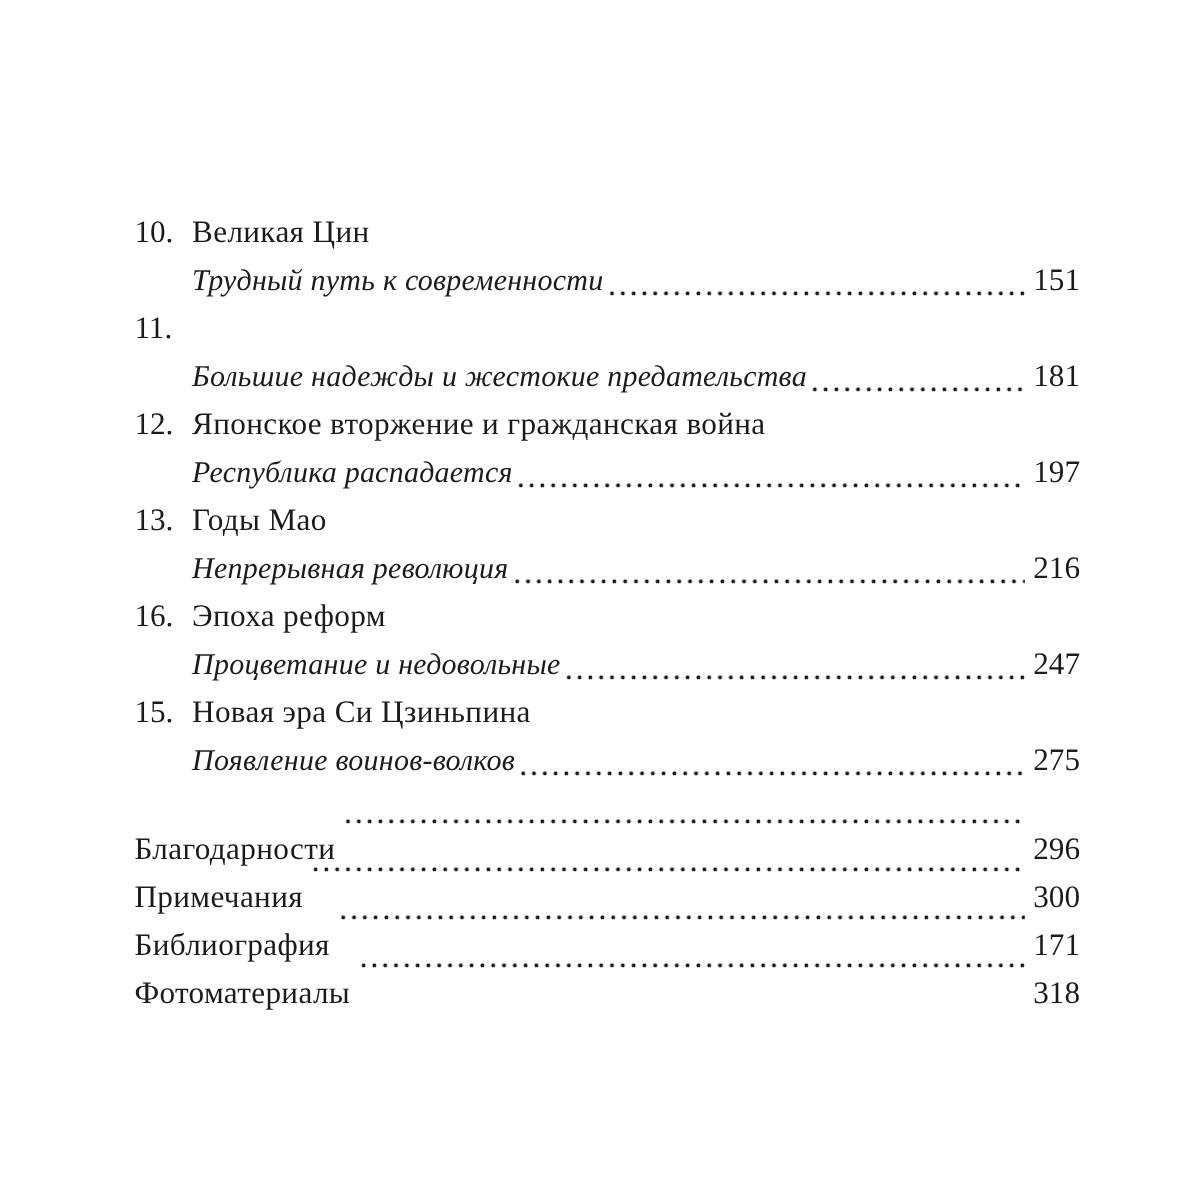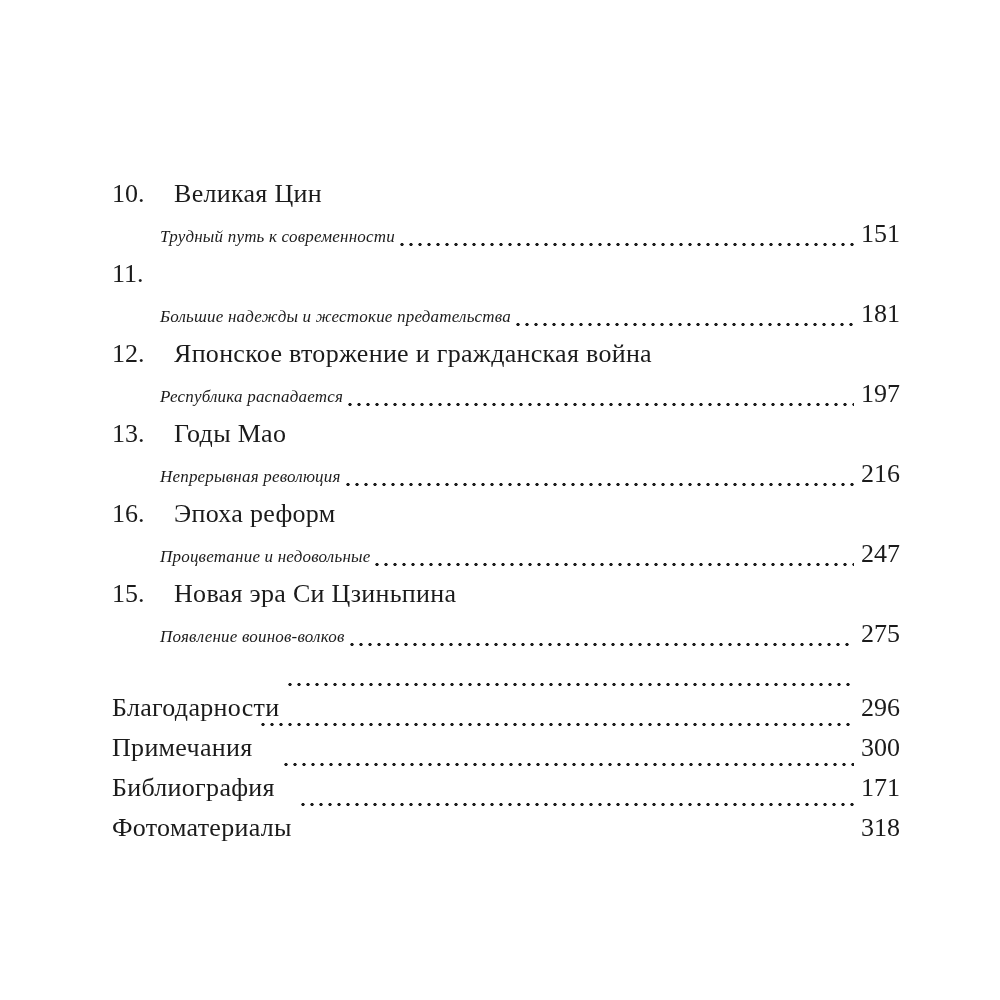--- a/index.html
+++ b/index.html
@@ -30,28 +30,27 @@
     font-size: 26px;
     white-space: nowrap;
   }
   .chapter-number {
     display: inline-block;
     width: 48px;
     flex: 0 0 48px;
   }
   .chapter-title {
     letter-spacing: 0.3px;
-    margin-left: 14px;
   }
   .subtitle-line {
     padding-left: 48px;
   }
   .subtitle-text {
     font-style: italic;
-    font-size: 17px;
+    font-size: 25px;
     letter-spacing: 0.2px;
   }
   .back-label {
     letter-spacing: 0.3px;
     margin-top: 34px;
   }
   .leader {
     flex: 1 1 auto;
     height: 3px;
     align-self: flex-end;

